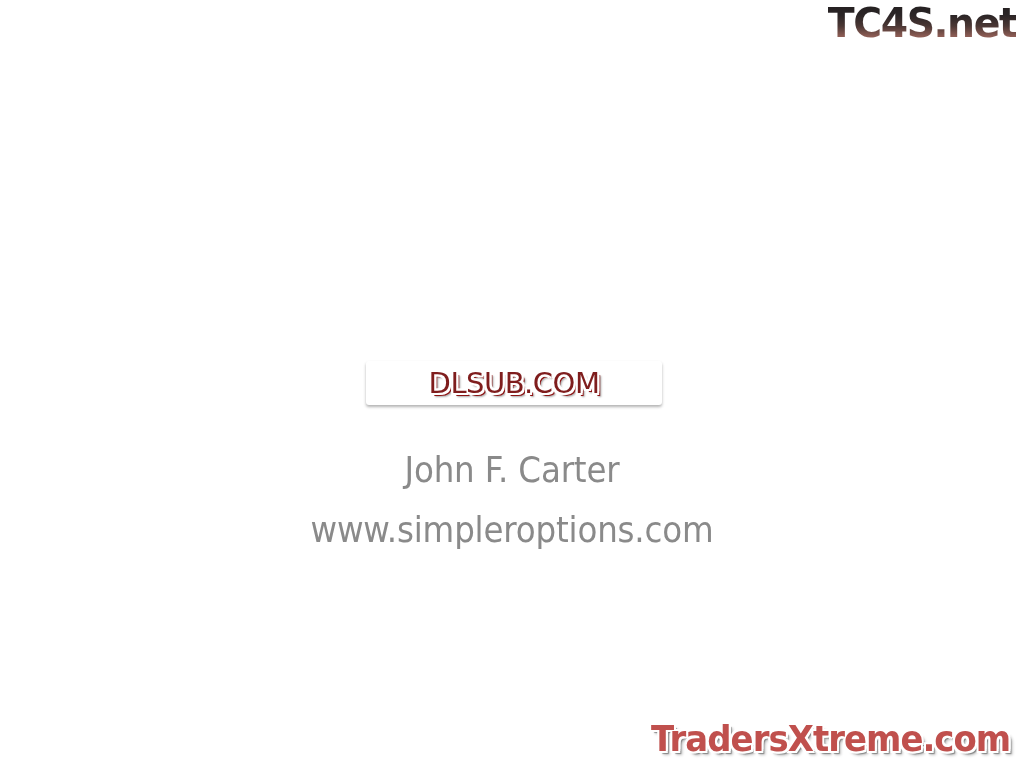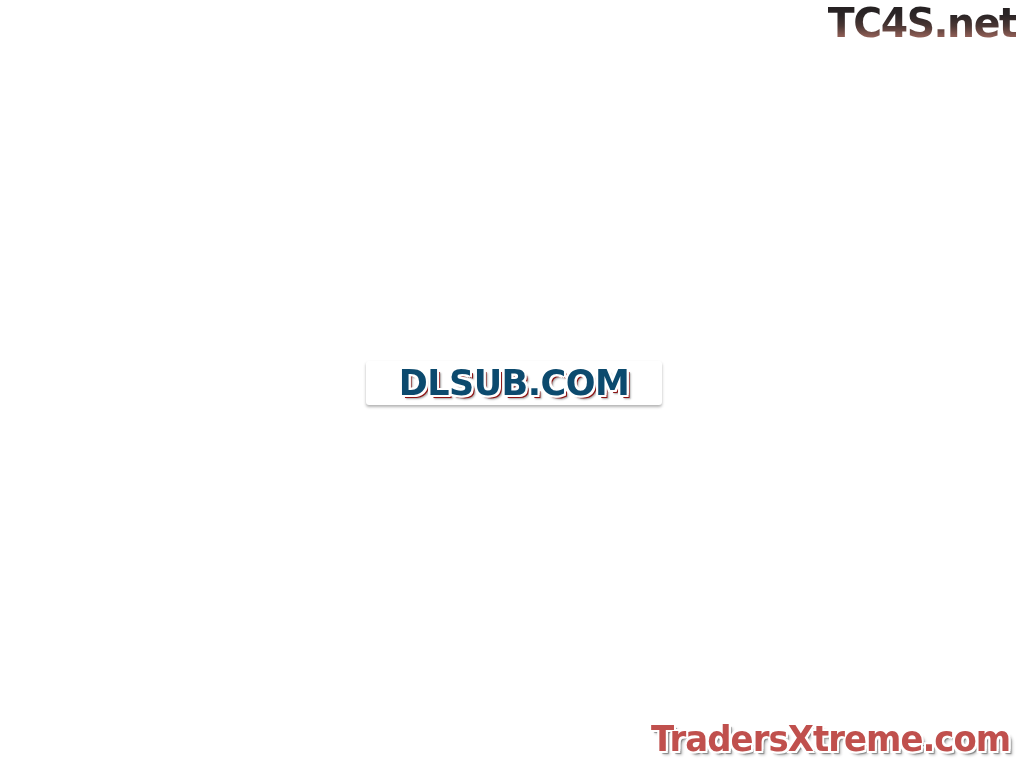--- a/index.html
+++ b/index.html
@@ -114,25 +114,25 @@
   #wm-dlsub .wm-text {
     position: absolute;
     left: 0;
     top: 0;
     width: 100%;
     height: 100%;
     display: flex;
     align-items: center;
     justify-content: center;
     font-family: "DejaVu Sans", sans-serif;
-    font-weight: 700;
-    font-size: 35px;
+    font-weight: 400;
+    font-size: 29px;
     line-height: 1;
     letter-spacing: -0.5px;
-    color: #0c4a6e;
+    color: #7f1d1d;
     transform: scaleX(1.0);
     white-space: nowrap;
     text-shadow:
        2px 0 0 #ffffff,
       -2px 0 0 #ffffff,
        0 2px 0 #ffffff,
        0 -2px 0 #ffffff,
        2px 2px 0 #ffffff,
       -2px 2px 0 #ffffff,
        2px -2px 0 #ffffff,
@@ -175,16 +175,20 @@
 <div id="slide">
 
   <div id="wm-tc4s">TC4S.net</div>
 
 
   <div id="wm-dlsub">
     <div class="wm-plate"></div>
     <div class="wm-text">DLSUB.COM</div>
   </div>
 
+  <div id="subtitle-block">
+    <p class="subtitle-line">John F. Carter</p>
+    <p class="subtitle-line">www.simpleroptions.com</p>
+  </div>
 
   <div id="wm-traders">TradersXtreme.com</div>
 
 </div>
 
 </body></html>

